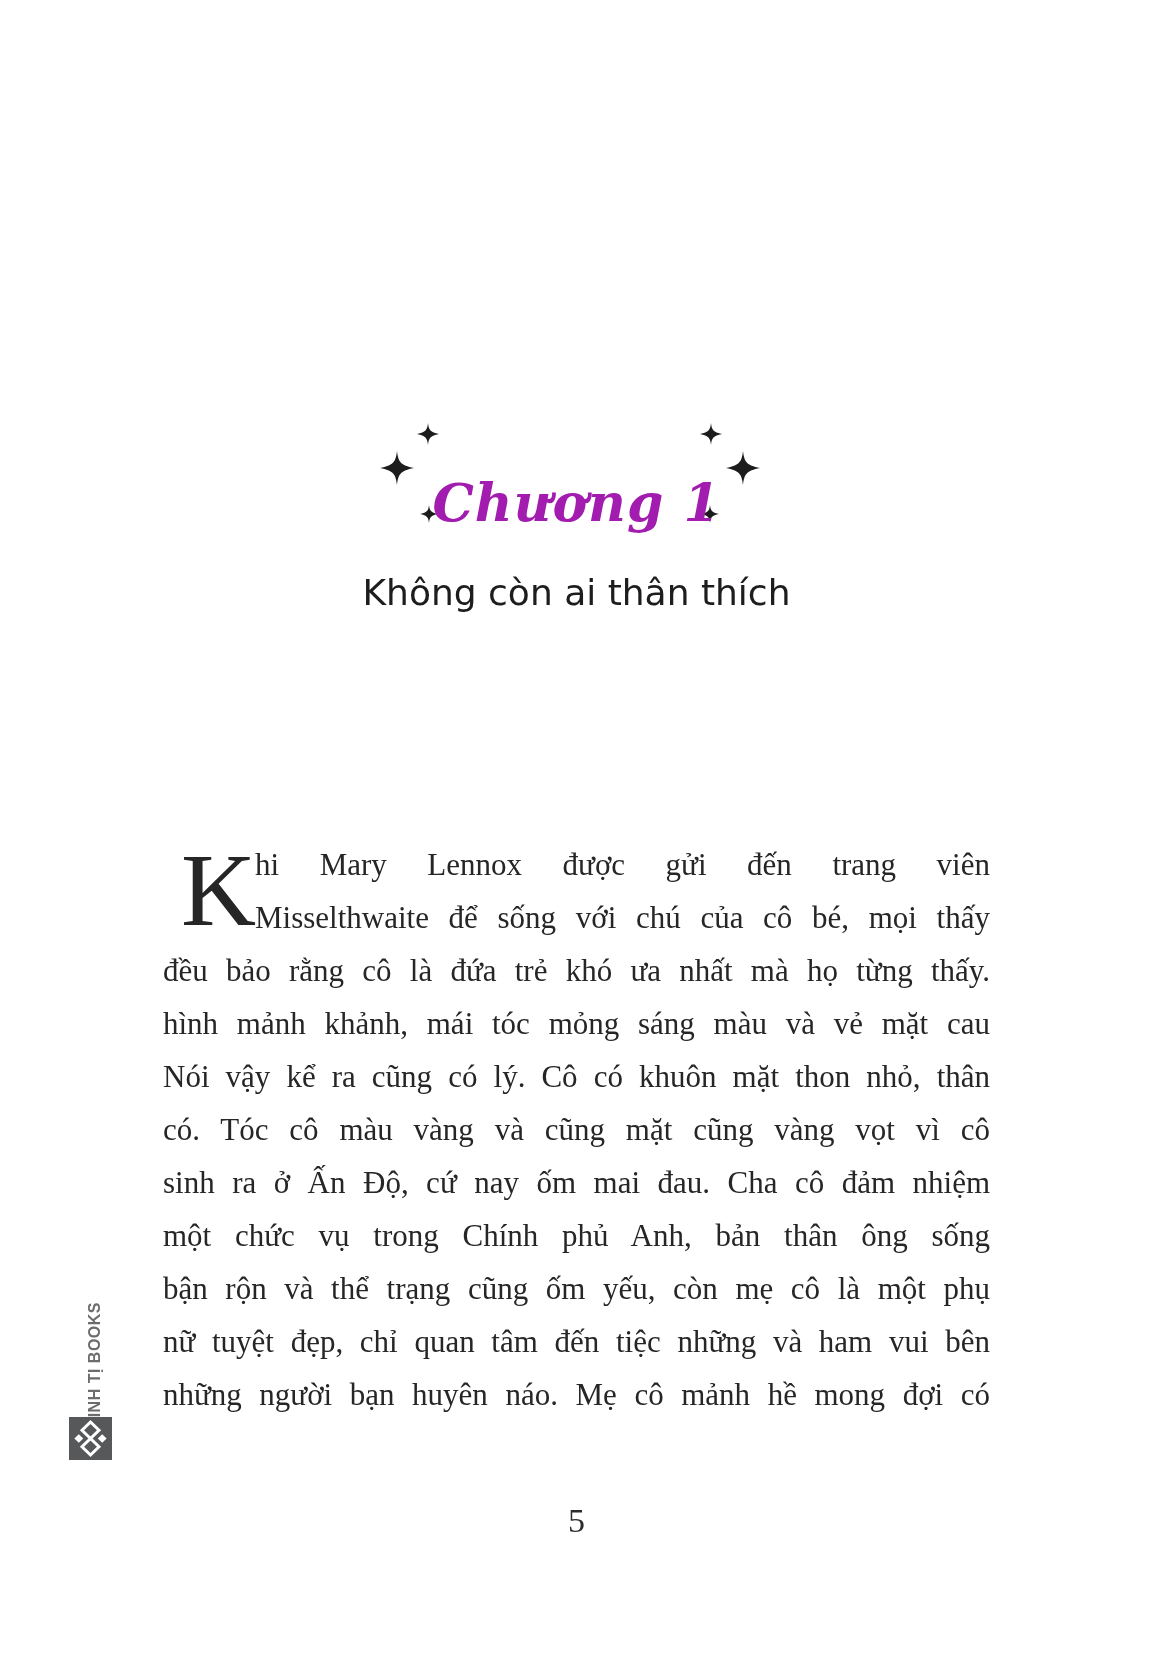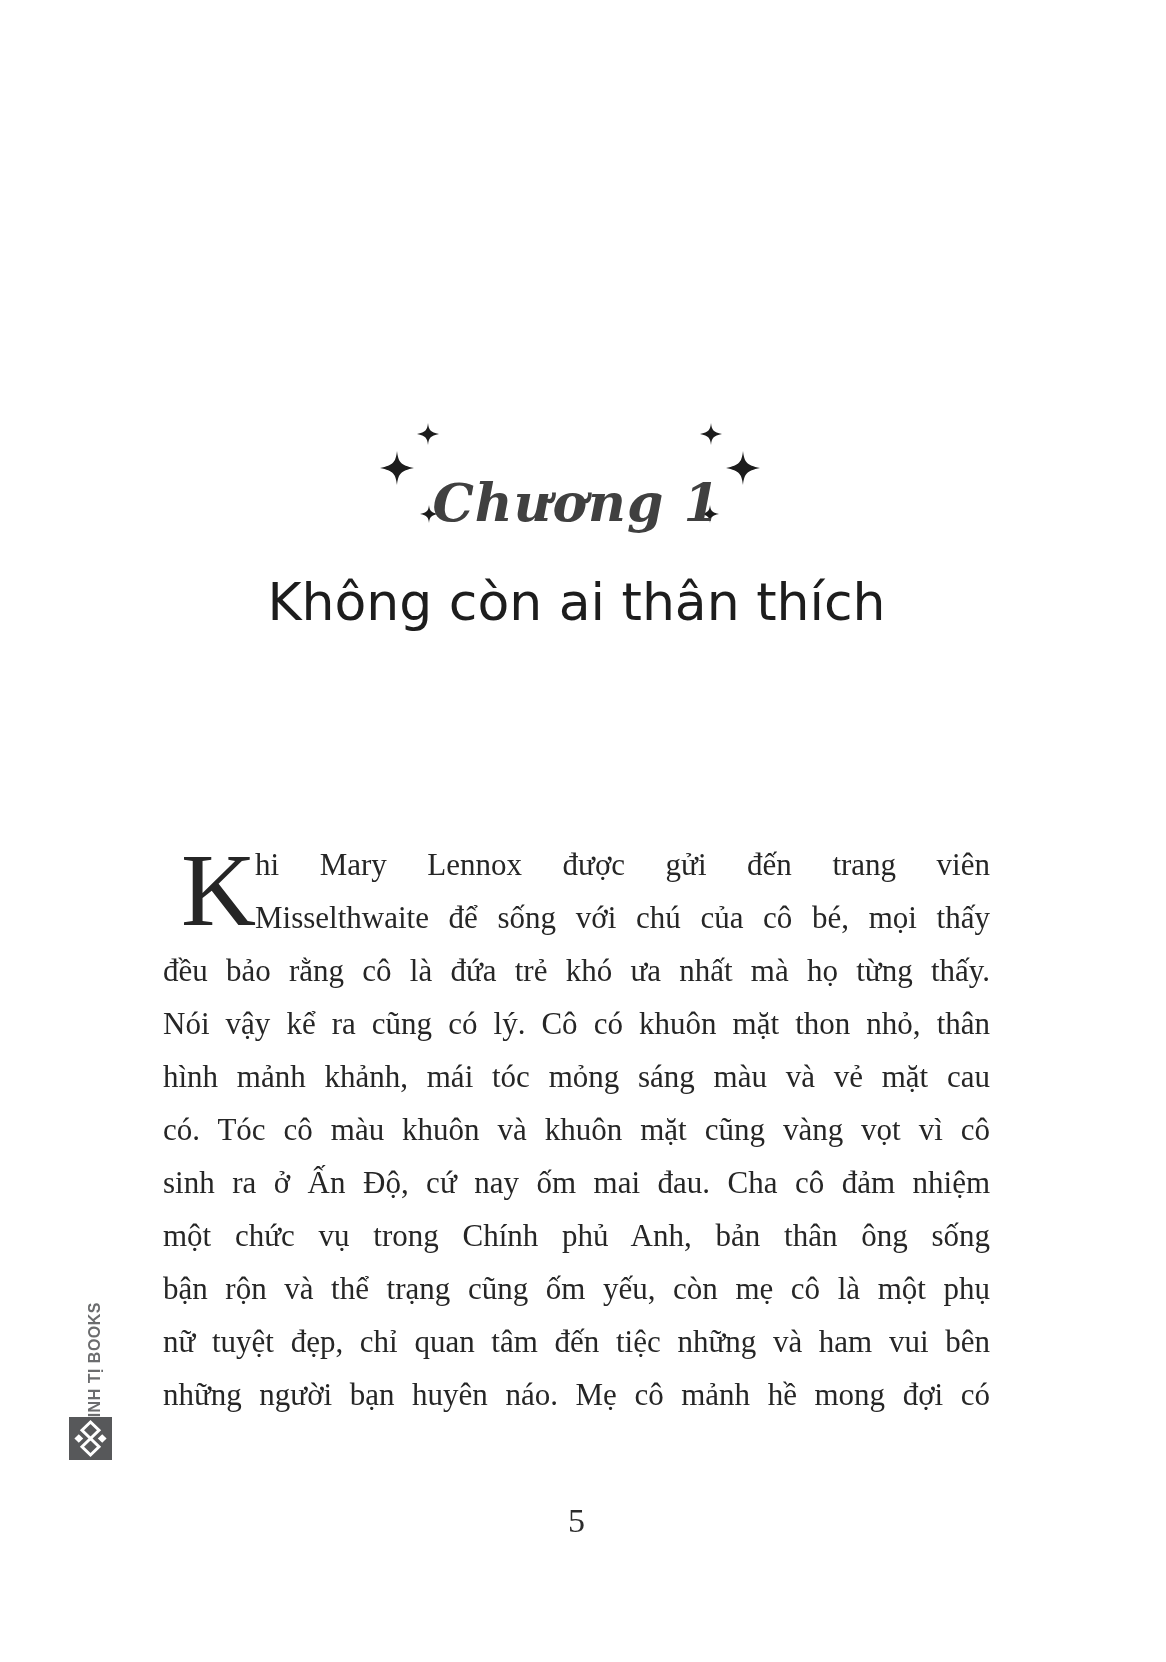--- a/index.html
+++ b/index.html
@@ -32,32 +32,32 @@
   .chapter-label {
     position: absolute;
     left: 0; top: 72px;
     width: 100%;
     text-align: center;
     font-family: "DejaVu Serif", serif;
     font-style: italic;
     font-weight: bold;
     font-size: 52px;
     letter-spacing: 1px;
-    color: #404040;
+    color: #a21caf;
   }
 
   
   .chapter-title {
     position: absolute;
     left: 163px;
     top: 572px;
     width: 827px;
     text-align: center;
     font-family: "DejaVu Sans", sans-serif;
-    font-size: 52px;
+    font-size: 36px;
     font-weight: normal;
     letter-spacing: 0px;
     color: #1d1d1d;
     white-space: nowrap;
   }
 
   
   .body-text {
     position: absolute;
     left: 163px;
@@ -167,23 +167,23 @@
   </div>
 
   <div class="chapter-title">Không còn ai thân thích</div>
 
   <div class="body-text">
     <span class="dropcap">K</span>
 
   <div class="body-line">hi Mary Lennox được gửi đến trang viên</div>
       <div class="body-line">Misselthwaite để sống với chú của cô bé, mọi thấy</div>
       <div class="body-line">đều bảo rằng cô là đứa trẻ khó ưa nhất mà họ từng thấy.</div>
+      <div class="body-line">hình mảnh khảnh, mái tóc mỏng sáng màu và vẻ mặt cau</div>
       <div class="body-line">Nói vậy kể ra cũng có lý. Cô có khuôn mặt thon nhỏ, thân</div>
-      <div class="body-line">hình mảnh khảnh, mái tóc mỏng sáng màu và vẻ mặt cau</div>
-      <div class="body-line">có. Tóc cô màu khuôn và khuôn mặt cũng vàng vọt vì cô</div>
+      <div class="body-line">có. Tóc cô màu vàng và cũng mặt cũng vàng vọt vì cô</div>
       <div class="body-line">sinh ra ở Ấn Độ, cứ nay ốm mai đau. Cha cô đảm nhiệm</div>
       <div class="body-line">một chức vụ trong Chính phủ Anh, bản thân ông sống</div>
       <div class="body-line">bận rộn và thể trạng cũng ốm yếu, còn mẹ cô là một phụ</div>
       <div class="body-line">nữ tuyệt đẹp, chỉ quan tâm đến tiệc những và ham vui bên</div>
       <div class="body-line">những người bạn huyên náo. Mẹ cô mảnh hề mong đợi có</div>
     </div>
 
   <div class="page-number">5</div>
 
   <div class="publisher">

